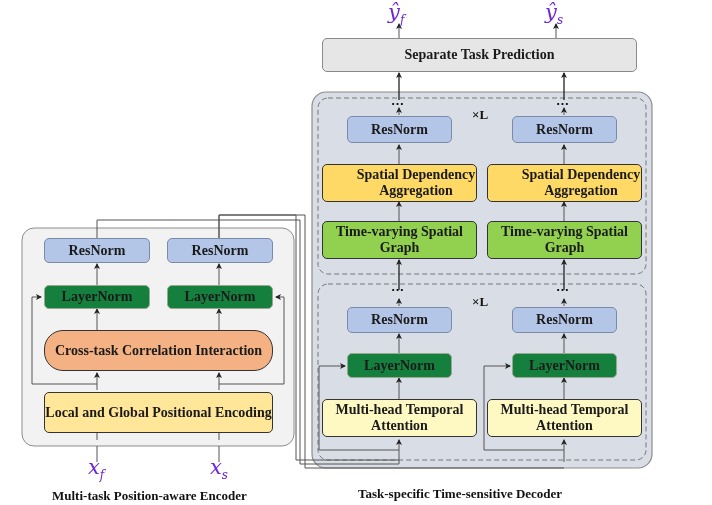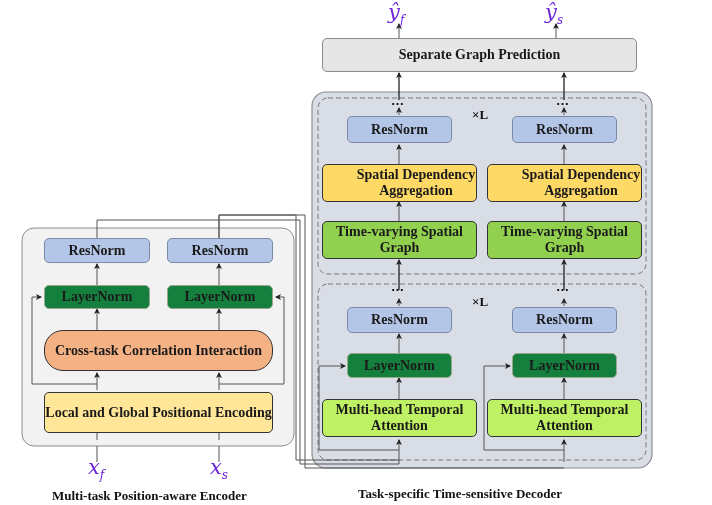--- a/index.html
+++ b/index.html
@@ -3,21 +3,21 @@
 <meta charset="utf-8">
 <style>
   html, body { margin: 0; padding: 0; background: #ffffff; }
   #canvas { position: relative; width: 712px; height: 505px; overflow: hidden; background: #fff; font-family: "Liberation Serif", "DejaVu Serif", serif; }
   svg { position: absolute; left: 0; top: 0; }
   .box { position: absolute; box-sizing: border-box; display: flex; align-items: center; justify-content: center; text-align: center; font-weight: bold; color: #1a1a1a; line-height: 1.12; border-radius: 5px; }
   .resnorm { background: #b4c6e7; border: 1px solid #7a8aa8; font-size: 14px; }
   .layernorm { background: #15803d; border: 1px solid #98a88e; font-size: 14px; }
   .sda { background: #ffd966; border: 1.5px solid #333; font-size: 14px; padding-left: 33px; }
   .tvsg { background: #92d050; border: 1.5px solid #333; font-size: 14px; }
-  .mhta { background: #bef264; border: 1.5px solid #333; font-size: 14px; }
+  .mhta { background: #fef9c3; border: 1.5px solid #333; font-size: 14px; }
   .ctci { background: #f4b183; border: 1.5px solid #333; font-size: 14px; }
   .lgpe { background: #ffe699; border: 1.5px solid #333; font-size: 14px; }
   .stp { background: #e7e6e6; border: 1px solid #8a8a8a; font-size: 14px; }
   .lbl { position: absolute; font-weight: bold; font-size: 13px; color: #111; white-space: nowrap; }
   .math { position: absolute; font-style: italic; font-size: 21px; color: #6d28d9; font-family: "DejaVu Serif", serif; }
   .math sub { font-size: 12px; }
   .xl { position: absolute; font-weight: bold; font-size: 13px; color: #111; }
   .dots { position: absolute; font-weight: bold; font-size: 13px; color: #111; letter-spacing: -1px; }
 </style>
 </head>
@@ -88,21 +88,21 @@
 
       <polyline points="97,238 97,220 300,220 300,464 399,464 399,450"></polyline>
       <polyline points="219,238 219,215 305,215 305,468 564,468"></polyline>
       <polyline points="219,238 219,215 296,215 296,460 399,460"></polyline>
     </g>
   </svg>
 
   <div class="math" style="left:388px; top:0px;"><span>ŷ</span><sub>f</sub></div>
   <div class="math" style="left:545px; top:0px;"><span>ŷ</span><sub>s</sub></div>
 
-  <div class="box stp" style="left:322px; top:38px; width:315px; height:34px;">Separate Graph Prediction</div>
+  <div class="box stp" style="left:322px; top:38px; width:315px; height:34px;">Separate Task Prediction</div>
 
   <div class="dots" style="left:391px; top:96px;">⋯</div>
   <div class="dots" style="left:556px; top:96px;">⋯</div>
   <div class="xl" style="left:472px; top:107px;">×L</div>
 
   <div class="box resnorm" style="left:347px; top:116px; width:105px; height:27px;">ResNorm</div>
   <div class="box resnorm" style="left:512px; top:116px; width:105px; height:27px;">ResNorm</div>
 
   <div class="box sda" style="left:322px; top:164px; width:155px; height:38px;">Spatial Dependency Aggregation</div>
   <div class="box sda" style="left:487px; top:164px; width:155px; height:38px;">Spatial Dependency Aggregation</div>

